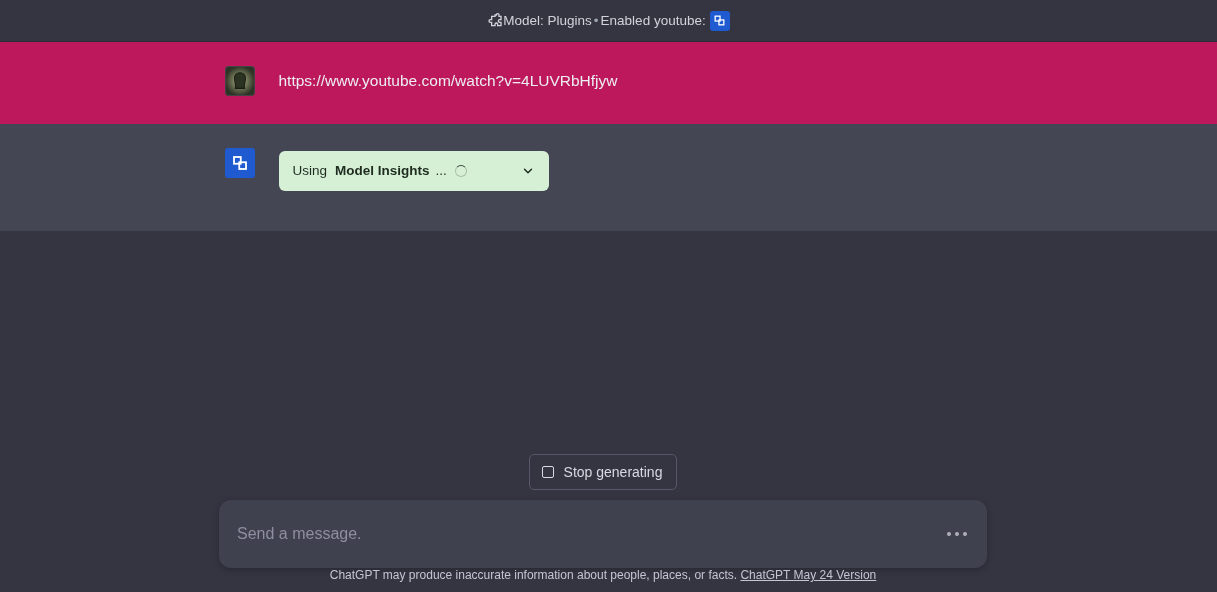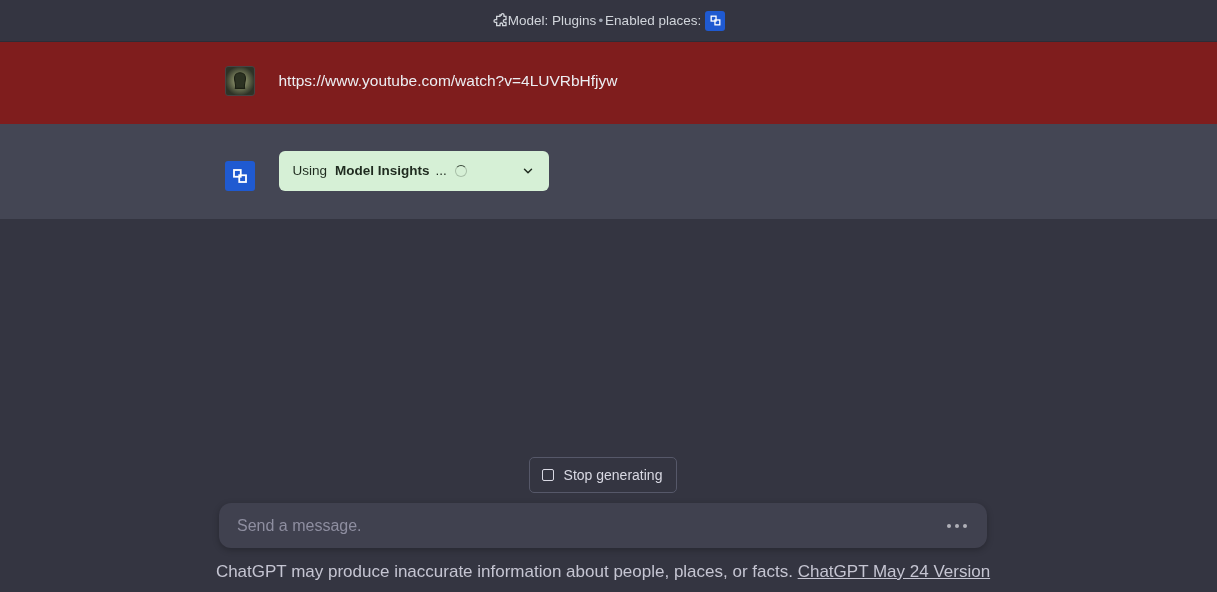--- a/index.html
+++ b/index.html
@@ -40,23 +40,23 @@
     width: 100%;
     display: flex;
     justify-content: center;
   }
   .row-inner {
     width: 768px;
     display: flex;
     gap: 24px;
     padding: 24px 0 28px 0;
   }
-  .row-user { background: #7f1d1d; }
+  .row-user { background: #be185d; }
   .row-assistant { background: #444654; }
-  .row-assistant .row-inner { padding-bottom: 28px; align-items: flex-end; }
+  .row-assistant .row-inner { padding-bottom: 40px; }
 
   .avatar {
     width: 30px; height: 30px;
     border-radius: 3px;
     flex: 0 0 30px;
     display: flex;
     align-items: center;
     justify-content: center;
   }
   .avatar-user {
@@ -152,59 +152,59 @@
     display: flex;
     align-items: center;
     padding: 0 18px;
     box-shadow: 0 2px 6px rgba(0,0,0,0.25);
   }
   .composer input {
     flex: 1;
     background: transparent;
     border: none;
     outline: none;
-    height: 45px;
+    height: 68px;
     font-size: 16px;
     color: #ececf1;
   }
   .composer input::placeholder { color: #8e8ea0; }
 
   .send-dots {
     display: inline-flex;
     gap: 4px;
     opacity: 0.65;
     padding: 6px 2px;
   }
   .send-dots span {
     width: 4px; height: 4px;
     background: #ececf1;
     border-radius: 50%;
     display: inline-block;
   }
 
   .disclaimer {
-    margin-top: 14px;
-    font-size: 17px;
+    margin-top: 0;
+    font-size: 12px;
     color: #c5c5d2;
     text-align: left;
   }
   .disclaimer a { color: #c5c5d2; text-decoration: underline; cursor: pointer; }
 </style>
 </head>
 <body>
 
 <div class="top-bar">
   <span class="puzzle-icon">
     <svg width="16" height="16" viewBox="0 0 24 24" fill="none" stroke="#d1d5db" stroke-width="2">
       <path d="M14 3a2 2 0 1 1 4 0v2h3v5h-2a2 2 0 1 0 0 4h2v5h-5v-2a2 2 0 1 0-4 0v2H7v-5H5a2 2 0 1 1 0-4h2V5h5V3z"></path>
     </svg>
   </span>
   <span>Model: Plugins</span>
   <span class="dot-sep">•</span>
-  <span>Enabled places:</span>
+  <span>Enabled youtube:</span>
   <span class="plugin-chip">
     <svg viewBox="0 0 24 24" fill="none" stroke="#ffffff" stroke-width="2.4" stroke-linecap="square">
       <rect x="4" y="4" width="9" height="9"></rect>
       <rect x="11" y="11" width="9" height="9"></rect>
     </svg>
   </span>
 </div>
 
 <div class="row row-user">
   <div class="row-inner">

